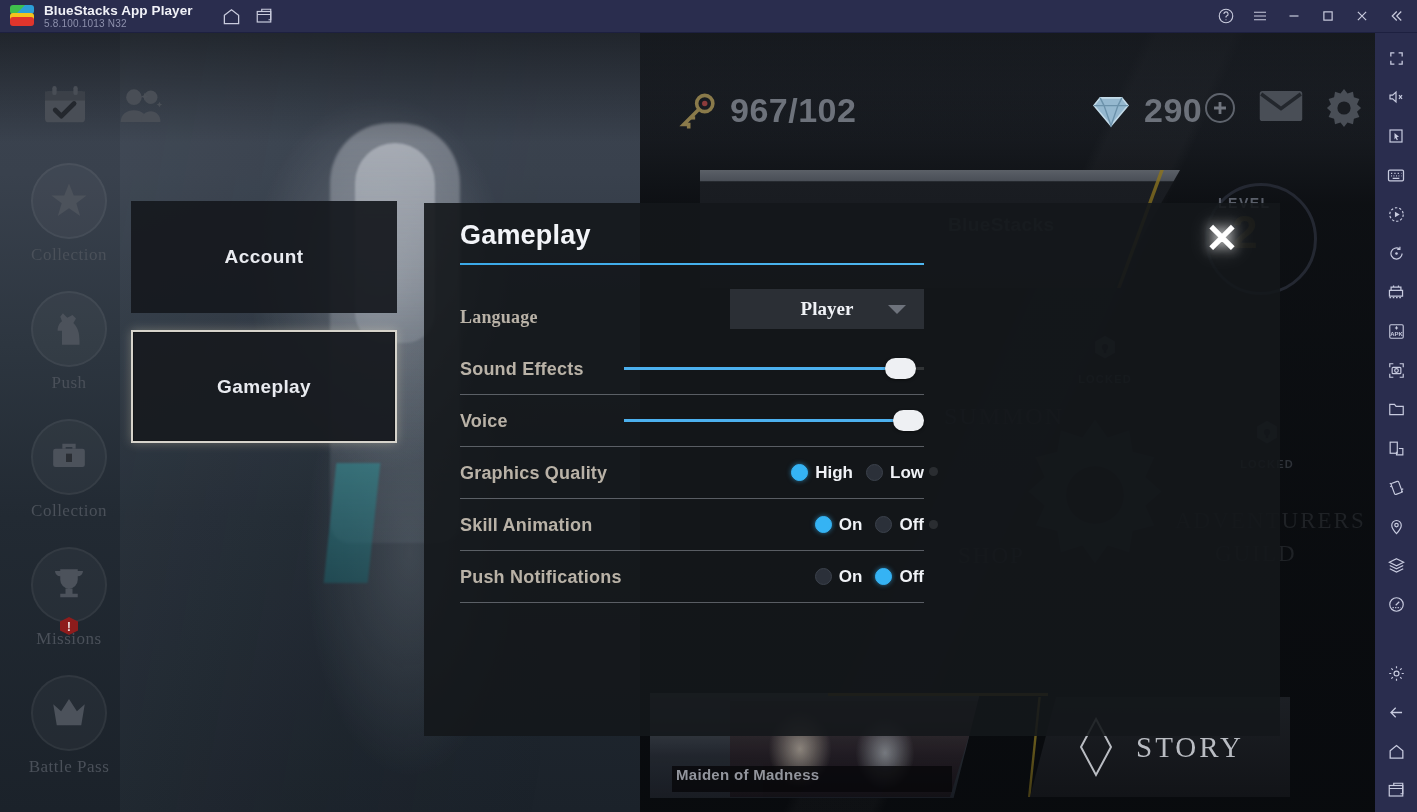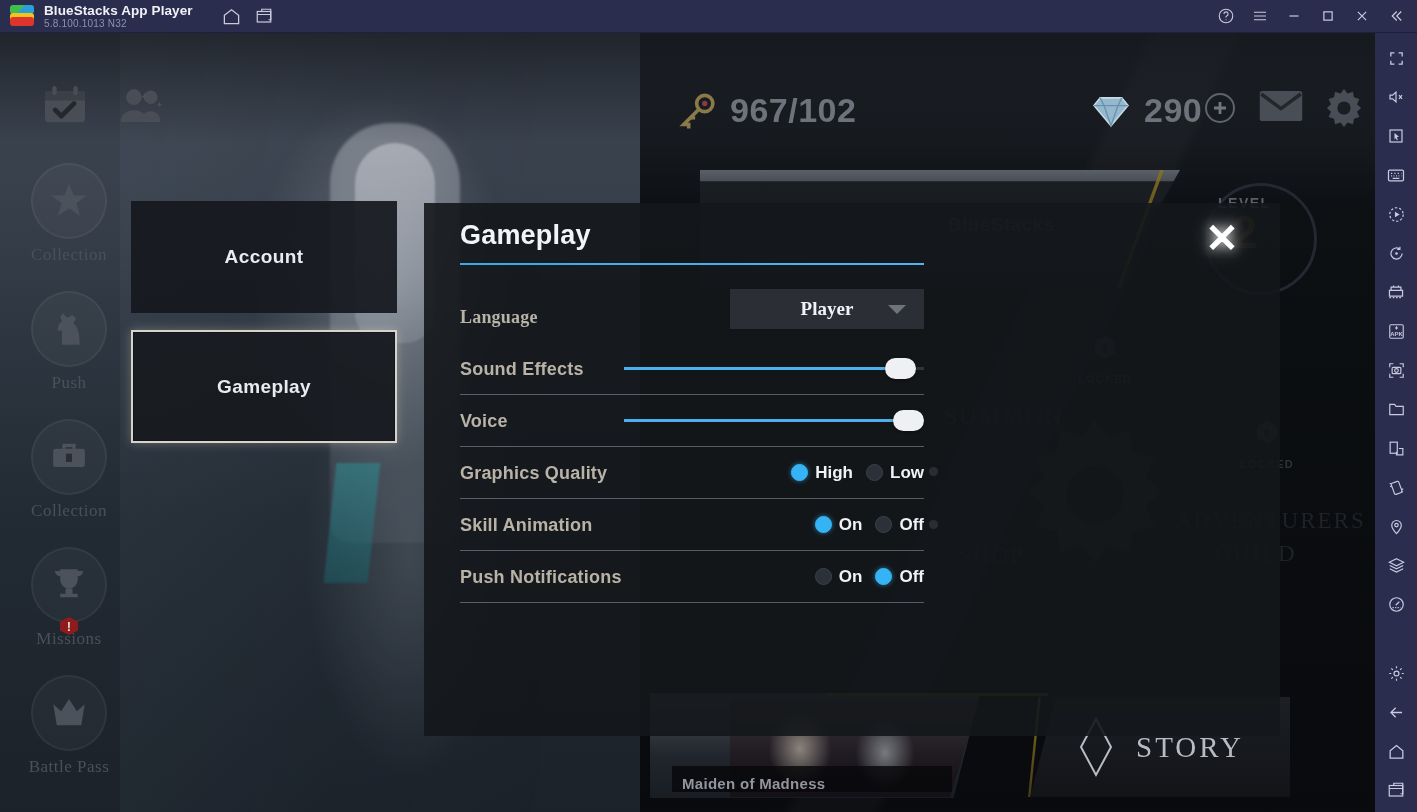--- a/index.html
+++ b/index.html
@@ -136,21 +136,21 @@
     position:absolute; left:80px; top:8px; width:250px; height:96px;
     background:
       radial-gradient(ellipse 45px 55px at 70px 48px, rgba(236,226,206,.55), rgba(0,0,0,0) 70%),
       radial-gradient(ellipse 42px 52px at 155px 52px, rgba(214,226,230,.5), rgba(0,0,0,0) 70%),
       linear-gradient(180deg, rgba(60,40,45,.5), rgba(20,15,20,.75));
     clip-path:polygon(0 0,100% 0,88% 100%,0 100%);
     filter:blur(.6px);
   }
   #story-card-label {
     position:absolute; left:22px; bottom:6px; width:280px; height:26px;
-    background:rgba(8,9,11,.82); display:flex; align-items:flex-end; padding-left:10px;
+    background:rgba(8,9,11,.82); display:flex; align-items:flex-start; padding-left:4px;
   }
   #story-card-label span { font-size:15px; font-weight:bold; color:#9a9da5; letter-spacing:.3px; }
   #story-gold-edge {
     position:absolute; left:178px; top:0; width:220px; height:3px; background:#6e5c18;
   }
   #story-btn {
     position:absolute; left:380px; top:4px; width:260px; height:100px;
     background:linear-gradient(180deg,#1c1f24,#121418);
     clip-path:polygon(10% 0, 100% 0, 100% 100%, 0 100%);
     display:flex; align-items:center; justify-content:center; gap:20px;

